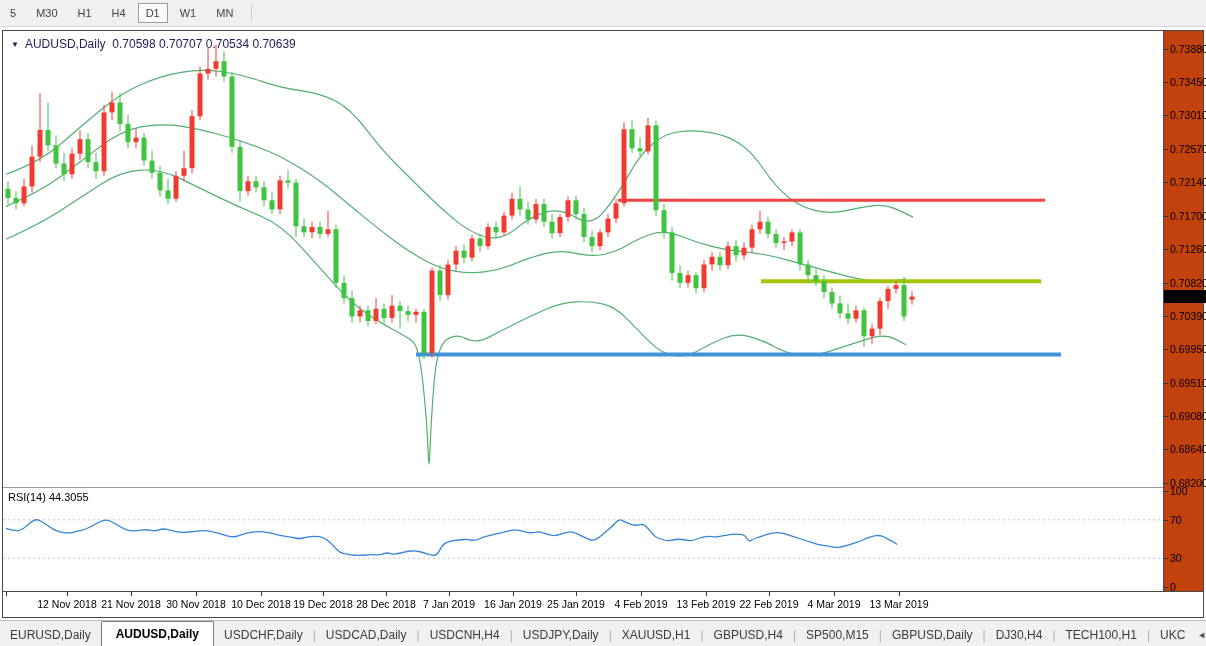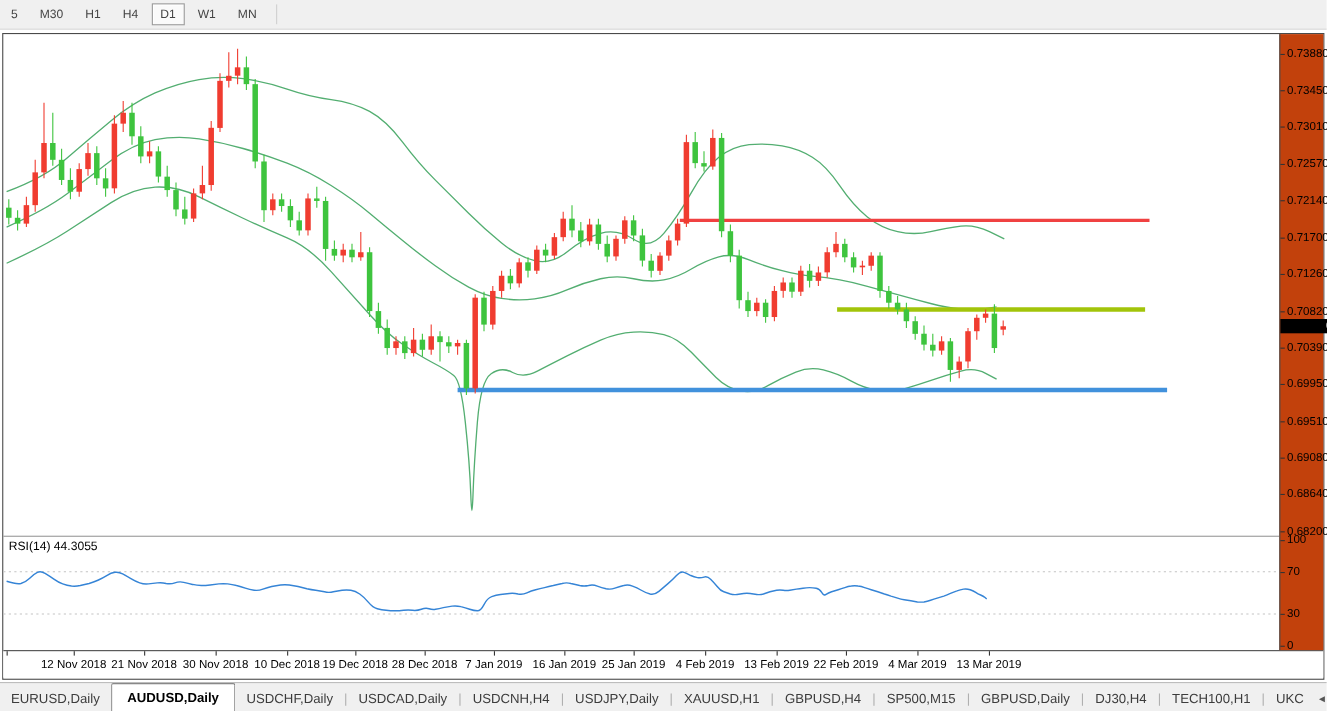--- a/index.html
+++ b/index.html
@@ -280,20 +280,21 @@
       <rect x="874.5" y="270.1" width="5" height="27.5" fill="#f03c30"></rect>
       <line x1="885" x2="885" y1="254.9" y2="277.8" stroke="#f03c30" stroke-width="1"></line>
       <rect x="882.5" y="257.9" width="5" height="12.2" fill="#f03c30"></rect>
       <line x1="893" x2="893" y1="250.3" y2="262.5" stroke="#f03c30" stroke-width="1"></line>
       <rect x="890.5" y="254.1" width="5" height="3.8" fill="#f03c30"></rect>
       <line x1="901" x2="901" y1="245.7" y2="290.0" stroke="#3ec43e" stroke-width="1"></line>
       <rect x="898.5" y="254.1" width="5" height="31.3" fill="#3ec43e"></rect>
       <line x1="909" x2="909" y1="260.4" y2="273.7" stroke="#f03c30" stroke-width="1"></line>
       <rect x="906.5" y="265.6" width="5" height="3.1" fill="#f03c30"></rect>
     </svg>
+  <div id="chart-title"><span class="tri">▼</span><span>AUDUSD,Daily</span>&nbsp;&nbsp;<span>0.70598 0.70707 0.70534 0.70639</span></div>
   <div id="pane-split"></div>
   <svg id="svg-rsi" width="1160" height="102">
       <line x1="0" x2="1160" y1="31.8" y2="31.8" stroke="#c4c4c4" stroke-width="1" stroke-dasharray="2,3"></line>
       <line x1="0" x2="1160" y1="70.2" y2="70.2" stroke="#c4c4c4" stroke-width="1" stroke-dasharray="2,3"></line>
       <path d="M3.0,40.4 Q12.0,43.3 16.0,42.4 Q20.0,41.4 24.0,37.6 Q28.0,33.7 31.0,32.3 Q34.0,30.8 38.0,33.2 Q42.0,35.6 46.0,38.5 Q50.0,41.4 54.0,42.8 Q58.0,44.3 62.0,44.8 Q66.0,45.2 70.0,44.3 Q74.0,43.3 78.0,42.4 Q82.0,41.4 86.0,39.5 Q90.0,37.6 94.0,35.2 Q98.0,32.8 101.5,32.3 Q105.0,31.8 108.5,33.7 Q112.0,35.6 116.0,38.0 Q120.0,40.4 124.0,41.9 Q128.0,43.3 132.0,42.8 Q136.0,42.4 140.0,41.9 Q144.0,41.4 148.0,42.4 Q152.0,43.3 156.0,41.9 Q160.0,40.4 164.0,41.4 Q168.0,42.4 172.0,43.3 Q176.0,44.3 180.0,44.3 Q184.0,44.3 188.0,43.8 Q192.0,43.3 196.0,42.8 Q200.0,42.4 204.0,42.8 Q208.0,43.3 212.0,44.3 Q216.0,45.2 220.0,46.7 Q224.0,48.1 228.0,48.6 Q232.0,49.1 236.0,47.6 Q240.0,46.2 244.0,45.2 Q248.0,44.3 252.0,43.8 Q256.0,43.3 260.0,43.8 Q264.0,44.3 268.0,45.2 Q272.0,46.2 276.0,47.2 Q280.0,48.1 284.0,48.6 Q288.0,49.1 292.0,50.0 Q296.0,51.0 300.0,50.0 Q304.0,49.1 308.0,48.6 Q312.0,48.1 316.0,48.6 Q320.0,49.1 324.0,52.0 Q328.0,54.8 332.0,59.6 Q336.0,64.4 340.0,65.4 Q344.0,66.4 348.0,66.8 Q352.0,67.3 356.0,67.3 Q360.0,67.3 364.0,66.8 Q368.0,66.4 372.0,66.8 Q376.0,67.3 380.0,65.9 Q384.0,64.4 387.0,65.4 Q390.0,66.4 393.0,65.9 Q396.0,65.4 400.0,64.4 Q404.0,63.5 408.0,63.0 Q412.0,62.5 416.0,63.5 Q420.0,64.4 424.0,65.9 Q428.0,67.3 431.0,67.3 Q434.0,67.3 437.0,61.6 Q440.0,55.8 444.0,54.4 Q448.0,52.9 452.0,52.4 Q456.0,52.0 460.0,51.5 Q464.0,51.0 468.0,52.0 Q472.0,52.9 476.0,51.0 Q480.0,49.1 484.0,48.1 Q488.0,47.2 492.0,46.2 Q496.0,45.2 500.0,44.3 Q504.0,43.3 508.0,42.4 Q512.0,41.4 516.0,42.4 Q520.0,43.3 524.0,44.3 Q528.0,45.2 532.0,44.3 Q536.0,43.3 540.0,44.8 Q544.0,46.2 548.0,47.2 Q552.0,48.1 556.0,46.7 Q560.0,45.2 564.0,44.3 Q568.0,43.3 572.0,44.8 Q576.0,46.2 580.0,48.6 Q584.0,51.0 588.0,52.0 Q592.0,52.9 596.0,49.6 Q600.0,46.2 604.0,42.8 Q608.0,39.5 612.0,35.2 Q616.0,30.8 619.0,32.3 Q622.0,33.7 625.0,35.2 Q628.0,36.6 631.0,37.1 Q634.0,37.6 637.0,36.6 Q640.0,35.6 643.0,38.5 Q646.0,41.4 649.0,45.2 Q652.0,49.1 655.0,50.0 Q658.0,51.0 661.0,52.0 Q664.0,52.9 667.0,52.4 Q670.0,52.0 673.0,51.5 Q676.0,51.0 679.0,51.5 Q682.0,52.0 685.0,52.4 Q688.0,52.9 691.0,52.0 Q694.0,51.0 697.0,50.0 Q700.0,49.1 703.0,48.6 Q706.0,48.1 709.0,48.6 Q712.0,49.1 715.0,48.6 Q718.0,48.1 721.0,47.6 Q724.0,47.2 727.0,46.7 Q730.0,46.2 733.0,46.2 Q736.0,46.2 739.0,46.7 Q742.0,47.2 744.0,50.5 Q746.0,53.9 748.0,52.4 Q750.0,51.0 753.0,50.0 Q756.0,49.1 759.0,48.1 Q762.0,47.2 765.0,46.2 Q768.0,45.2 771.0,44.8 Q774.0,44.3 777.0,44.8 Q780.0,45.2 783.0,46.2 Q786.0,47.2 789.0,48.1 Q792.0,49.1 795.0,50.0 Q798.0,51.0 801.0,52.0 Q804.0,52.9 807.0,53.9 Q810.0,54.8 813.0,55.8 Q816.0,56.8 819.0,57.2 Q822.0,57.7 825.0,58.2 Q828.0,58.7 831.0,59.2 Q834.0,59.6 837.0,59.2 Q840.0,58.7 843.0,57.7 Q846.0,56.8 849.0,55.8 Q852.0,54.8 855.0,53.9 Q858.0,52.9 861.0,51.5 Q864.0,50.0 867.0,49.1 Q870.0,48.1 873.0,47.6 Q876.0,47.2 879.0,48.1 Q882.0,49.1 884.0,50.5 Q886.0,52.0 888.5,52.9 Q891.0,53.9 892.5,55.2 L894.0,56.5" fill="none" stroke="#3584d6" stroke-width="1.3"></path>
     </svg>
   <div id="rsi-label">RSI(14) 44.3055</div>
   <div id="time-strip">
       <div class="tick-v" style="left: 3px;"></div>
       <div class="dlabel noctr" style="left: 1px; margin-top: 36px;">2 Nov 2018</div>

